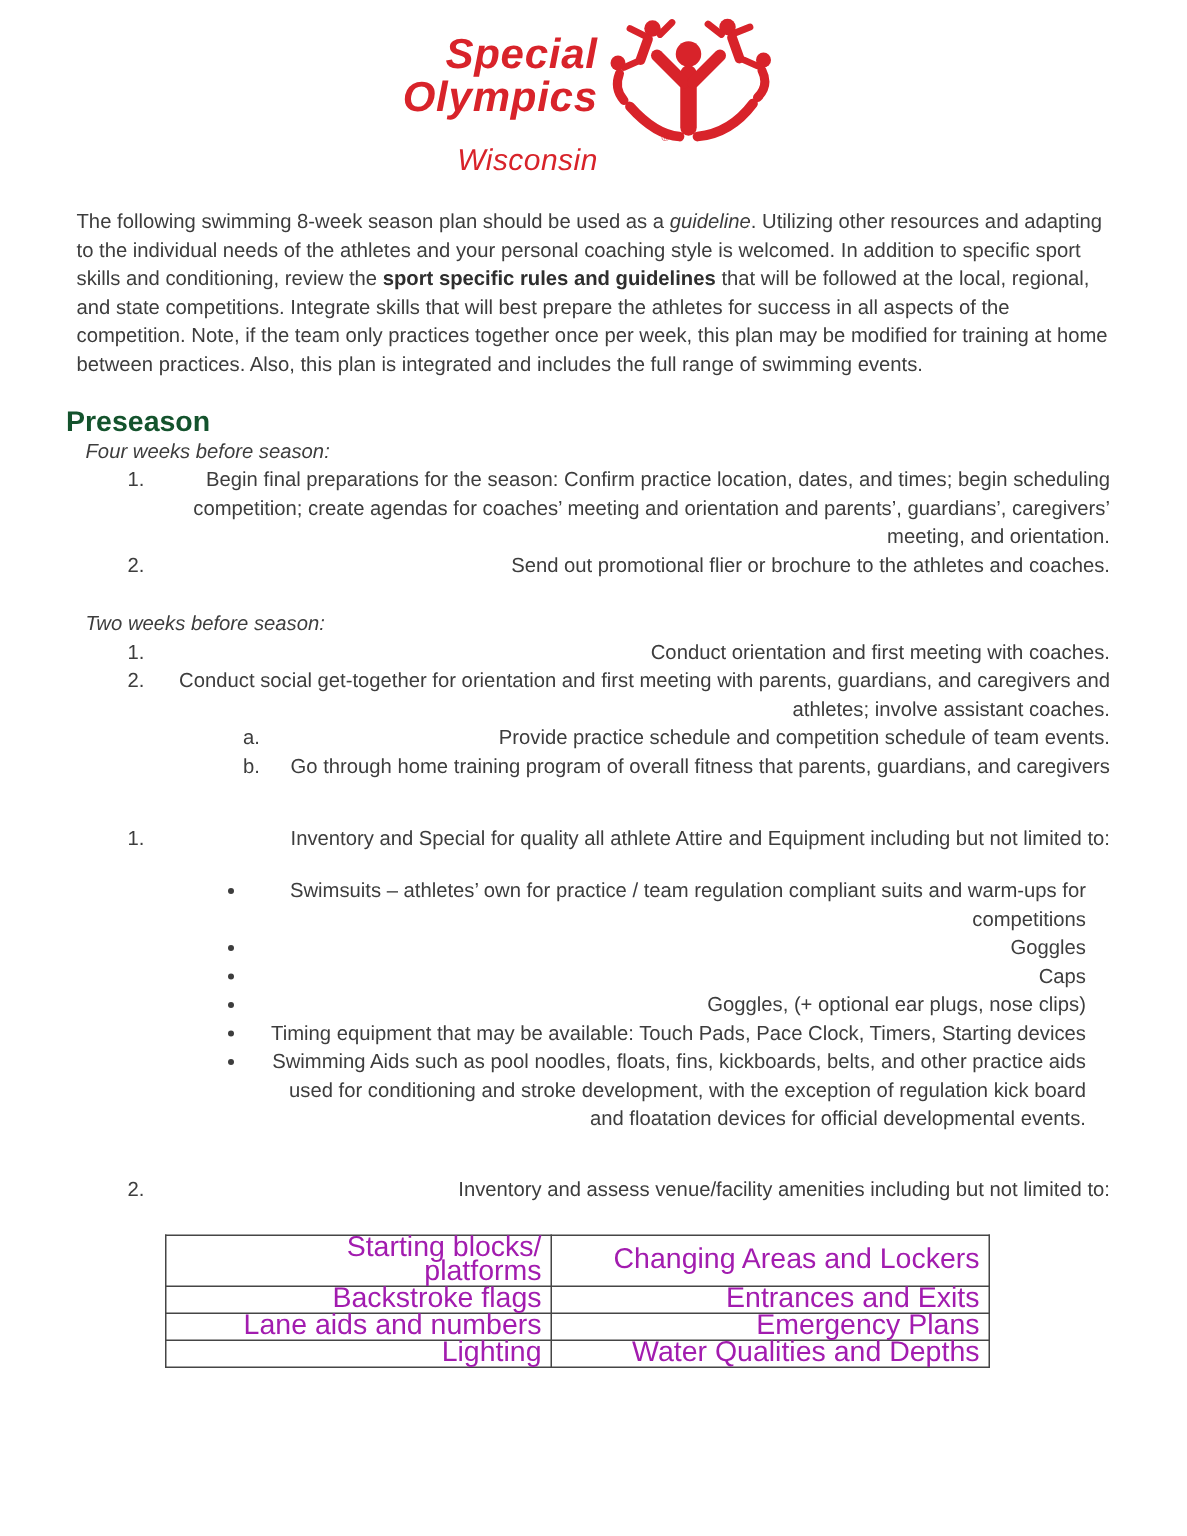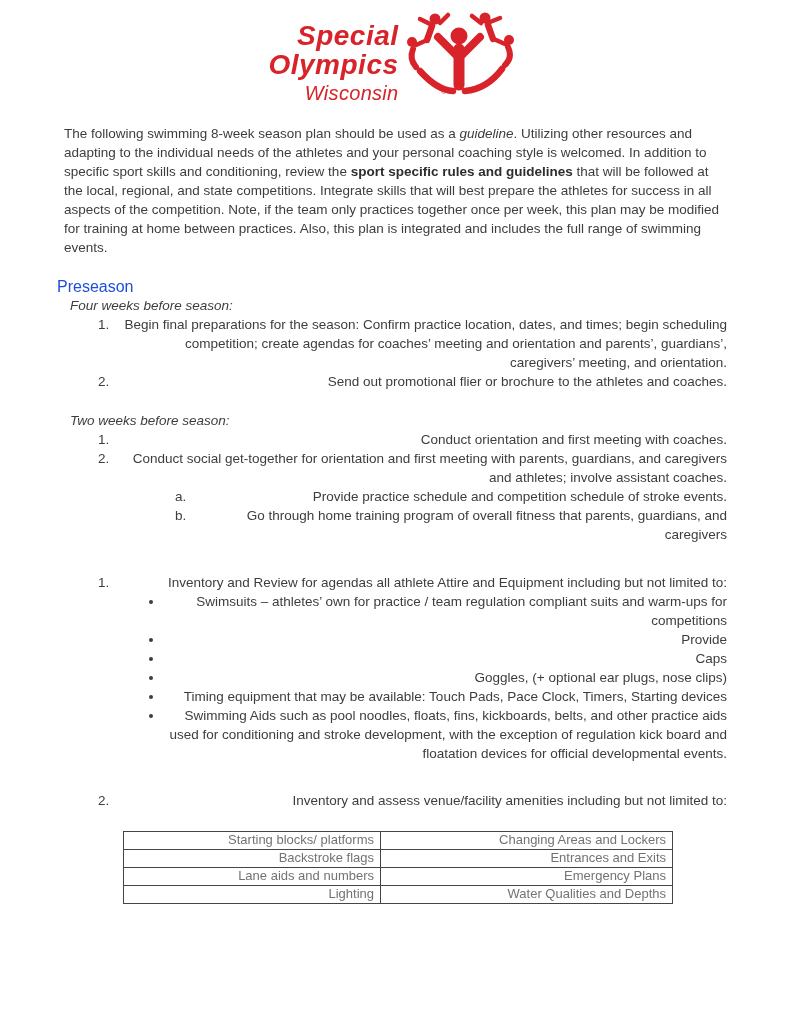--- a/index.html
+++ b/index.html
@@ -3,72 +3,72 @@
 <meta charset="utf-8">
 <style>
   * { box-sizing: border-box; }
   html, body { margin: 0; padding: 0; background: #ffffff; }
   .page {
     width: 791px; height: 1024px; margin: 0 auto; background: #ffffff;
     font-family: "Liberation Sans", sans-serif;
     color: #3d3d3d; font-size: 13.5px; line-height: 19px;
     overflow: hidden; position: relative;
   }
-  .content { padding: 0 64px; }
+  .content { padding: 0 51px; }
 
   
   .logo-row {
     display: flex; justify-content: center; align-items: flex-start;
     padding-top: 10px; 
   }
   .logo-text {
     text-align: right; font-style: italic; font-weight: bold;
     color: #d8232a; line-height: 1.02; padding-top: 12px;
   }
   .logo-line-lg { font-size: 28px; letter-spacing: 0.5px; display: block; }
-  .logo-line-sm { font-size: 20px; font-weight: 500; letter-spacing: 0.3px; display: block; margin-top: 4px; }
+  .logo-line-sm { font-size: 20px; font-weight: 500; letter-spacing: 0.3px; display: block; margin-top: 18px; }
   .logo-mark { display: block; }
 
   
   .page-title {
     text-align: center; font-size: 24px; font-weight: bold;
     color: #1f1f1f; margin: 26px 0 0 0; line-height: 30px;
   }
 
   
   .intro { margin-top: 21px; }
   .intro .it { font-style: italic; }
   .intro .bd { font-weight: bold; color: #2e2e2e; }
 
   
   .preseason-heading {
-    font-size: 16px; font-weight: normal; color: #1d4ed8;
+    font-size: 19px; font-weight: bold; color: #14532d;
     margin: 20px 0 0 -7px; line-height: 19px;
   }
   .season-label { font-style: italic; margin: 0 0 0 6px; }
   .season-label.outdent { margin-left: -2px; }
   .section { margin-top: 20px; }
   .section.big-gap { margin-top: 29px; }
 
   ol.num { list-style: decimal; margin: 0; padding: 0 0 0 49px; text-align: right; }
   ol.alpha { list-style: lower-alpha; margin: 0; padding: 0 0 0 72px; }
-  ul.bullets { list-style: disc; margin: 0; padding: 0 0 0 46px; }
+  ul.bullets { list-style: disc; margin: 16px; padding: 0 0 0 46px; }
   li { padding-left: 5px; }
   li.gap-top { margin-top: 28px; }
   .limit-width { display: inline-block; max-width: 597px; vertical-align: top; }
 
   
   table.amenities {
     border-collapse: collapse; margin: 21px 0 0 5px;
     width: 550px; table-layout: fixed;
   }
   table.amenities td {
     border: 1.5px solid #454545; height: 17px;
     padding: 0 6px 1px 0; vertical-align: middle;
-    font-size: 13px; line-height: 16px; color: #737373;
+    font-size: 19px; line-height: 16px; color: #a21caf;
   }
   table.amenities td.c1 { width: 257px; padding-left: 45px; }
   table.amenities td.c2 { padding-left: 22px; }
 </style>
 </head>
 <body>
 
 <div class="page">
 
   <div class="logo-row">
@@ -124,33 +124,33 @@
         <li><span>Send out promotional flier or brochure to the athletes and coaches.</span></li>
       </ol>
     </div>
 
     <div class="section">
       <p class="season-label">Two weeks before season:</p>
       <ol class="num">
         <li><span>Conduct orientation and first meeting with coaches.</span></li>
         <li><span>Conduct social get-together for orientation and first meeting with parents, guardians, and caregivers and athletes; involve assistant coaches.</span>
           <ol class="alpha">
-            <li><span>Provide practice schedule and competition schedule of stroke events.</span></li>
+            <li><span>Provide practice schedule and competition schedule of team events.</span></li>
             <li><span>Go through home training program of overall fitness that parents, guardians, and caregivers</span></li>
           </ol>
         </li>
       </ol>
     </div>
 
     <div class="section big-gap">
       <ol class="num">
-        <li><span class="limit-width">Inventory and Review for agendas all athlete Attire and Equipment including but not limited to:</span>
+        <li><span class="limit-width">Inventory and Special for quality all athlete Attire and Equipment including but not limited to:</span>
           <ul class="bullets">
             <li><span>Swimsuits – athletes’ own for practice / team regulation compliant suits and warm-ups for competitions</span></li>
-            <li><span>Provide</span></li>
+            <li><span>Goggles</span></li>
             <li><span>Caps</span></li>
             <li><span>Goggles, (+ optional ear plugs, nose clips)</span></li>
             <li><span>Timing equipment that may be available: Touch Pads, Pace Clock, Timers, Starting devices</span></li>
             <li><span>Swimming Aids such as pool noodles, floats, fins, kickboards, belts, and other practice aids used for conditioning and stroke development, with the exception of regulation kick board and floatation devices for official developmental events.</span></li>
           </ul>
         </li>
         <li class="gap-top"><span>Inventory and assess venue/facility amenities including but not limited to:</span>
           <table class="amenities">
             <tbody>
               <tr>

